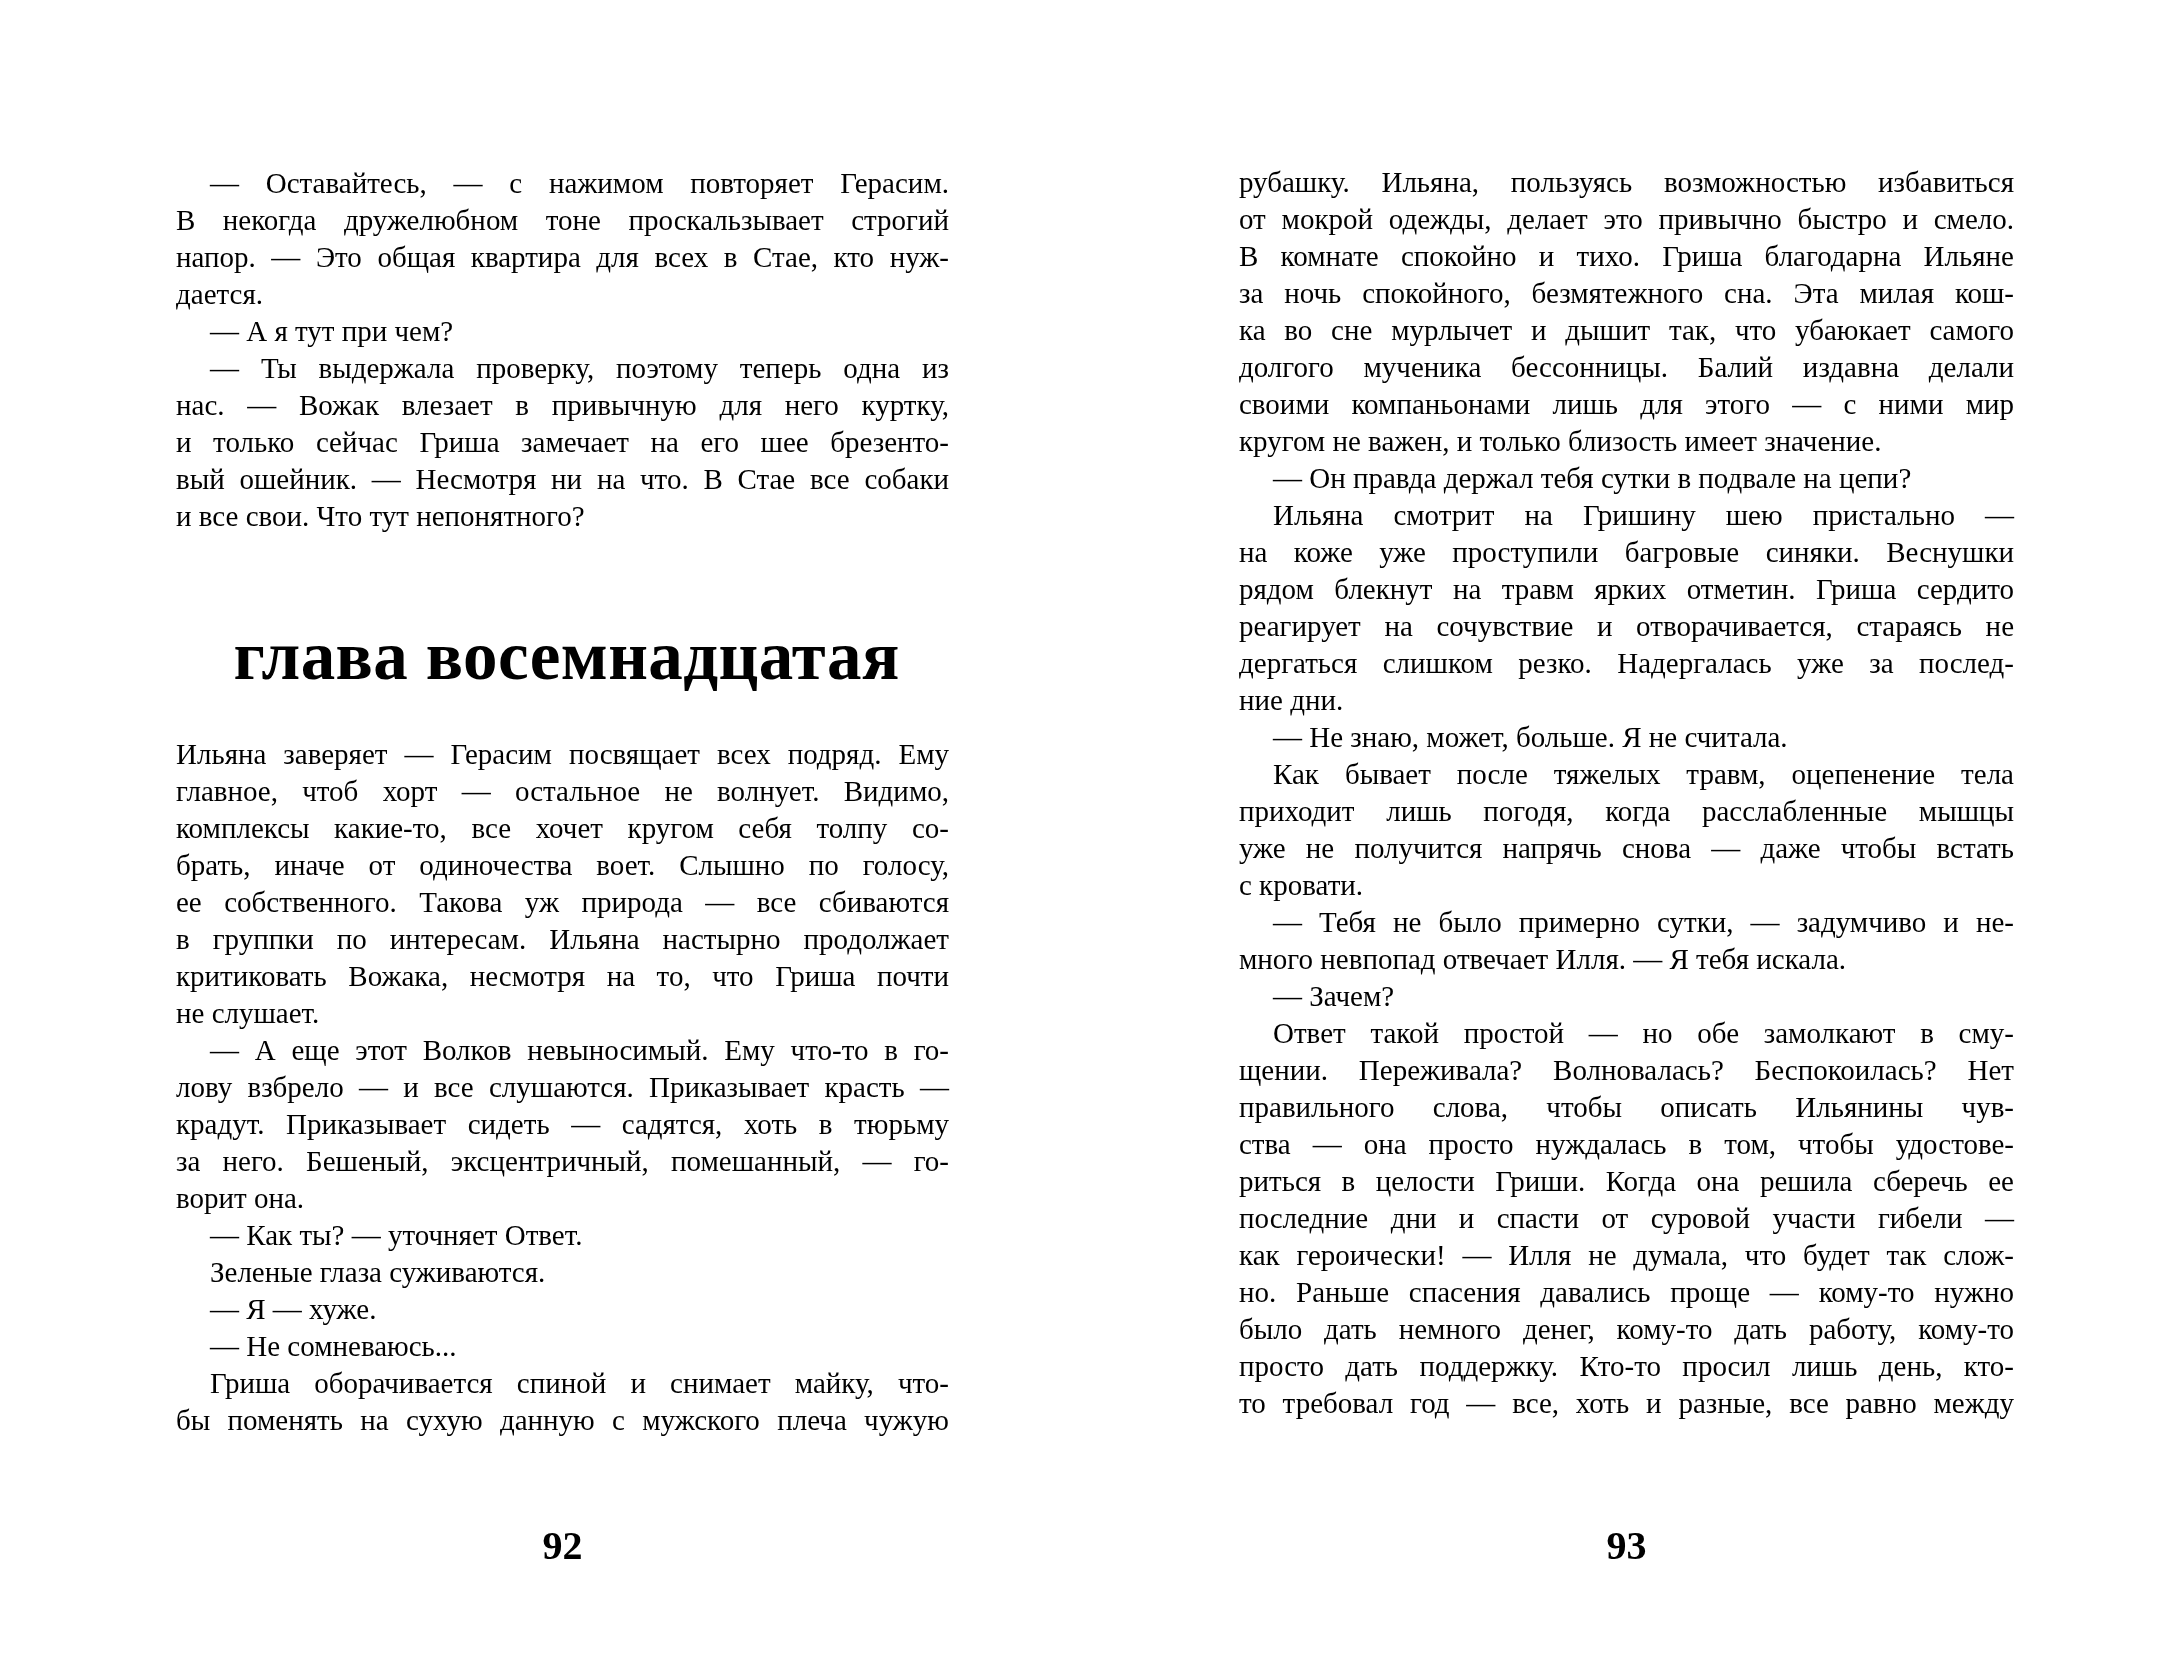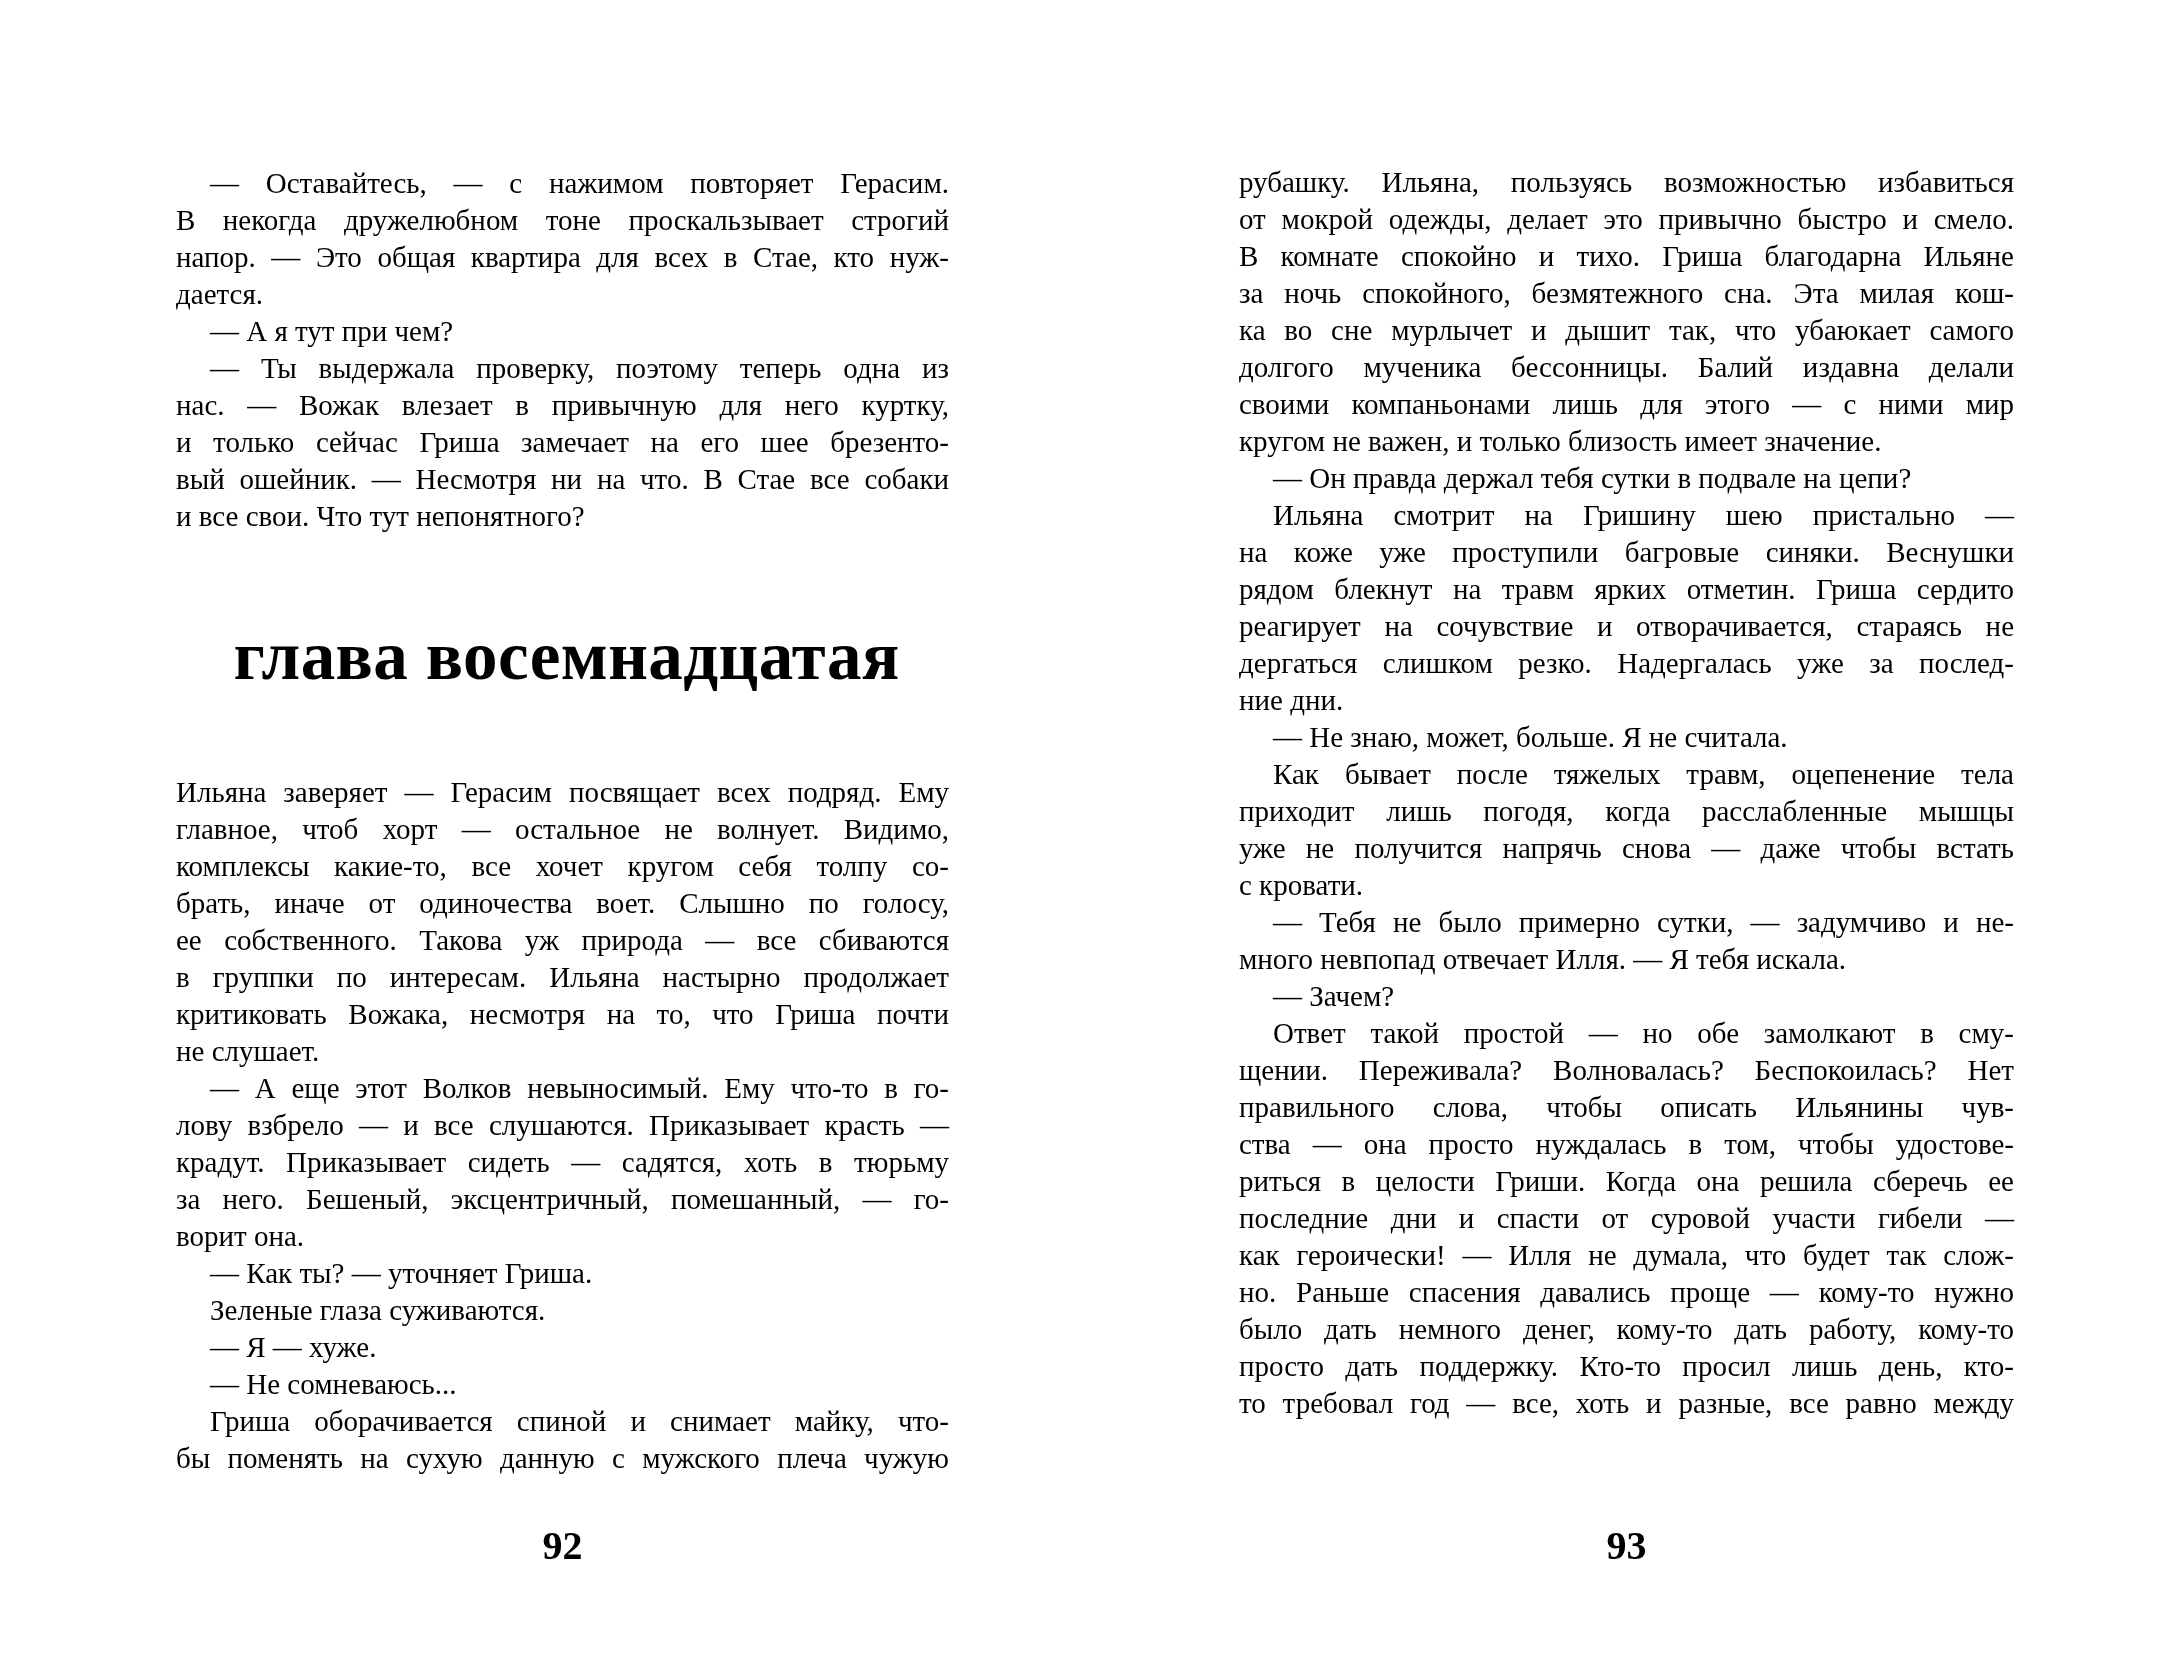--- a/index.html
+++ b/index.html
@@ -19,21 +19,21 @@
     position: absolute;
     left: 0; top: 0;
     width: 2183px;
     height: 1374px;
     background: #ffffff;
   }
   .text-block {
     position: absolute;
   }
   #left-block-top    { left: 176px;  top: 165px;  width: 773px; }
-  #left-block-bottom { left: 176px;  top: 774px; width: 773px; }
+  #left-block-bottom { left: 176px;  top: 736px; width: 773px; }
   #right-block       { left: 1239px; top: 164px;  width: 775px; }
   .para { margin: 0; padding: 0; }
   .line {
     font-size: 29px;
     line-height: 37px;
     height: 37px;
     text-align: left;
     letter-spacing: 0px;
   }
   .line.j {
@@ -104,21 +104,21 @@
         <div class="line">не слушает.</div>
       </div>
       <div class="para">
         <div class="line j ind">— А еще этот Волков невыносимый. Ему что-то в го-</div>
         <div class="line j">лову взбрело — и все слушаются. Приказывает красть —</div>
         <div class="line j">крадут. Приказывает сидеть — садятся, хоть в тюрьму</div>
         <div class="line j">за него. Бешеный, эксцентричный, помешанный, — го-</div>
         <div class="line">ворит она.</div>
       </div>
       <div class="para">
-        <div class="line ind">— Как ты? — уточняет Гриша.</div>
+        <div class="line ind">— Как ты? — уточняет Ответ.</div>
       </div>
       <div class="para">
         <div class="line ind">Зеленые глаза суживаются.</div>
       </div>
       <div class="para">
         <div class="line ind">— Я — хуже.</div>
       </div>
       <div class="para">
         <div class="line ind">— Не сомневаюсь...</div>
       </div>

